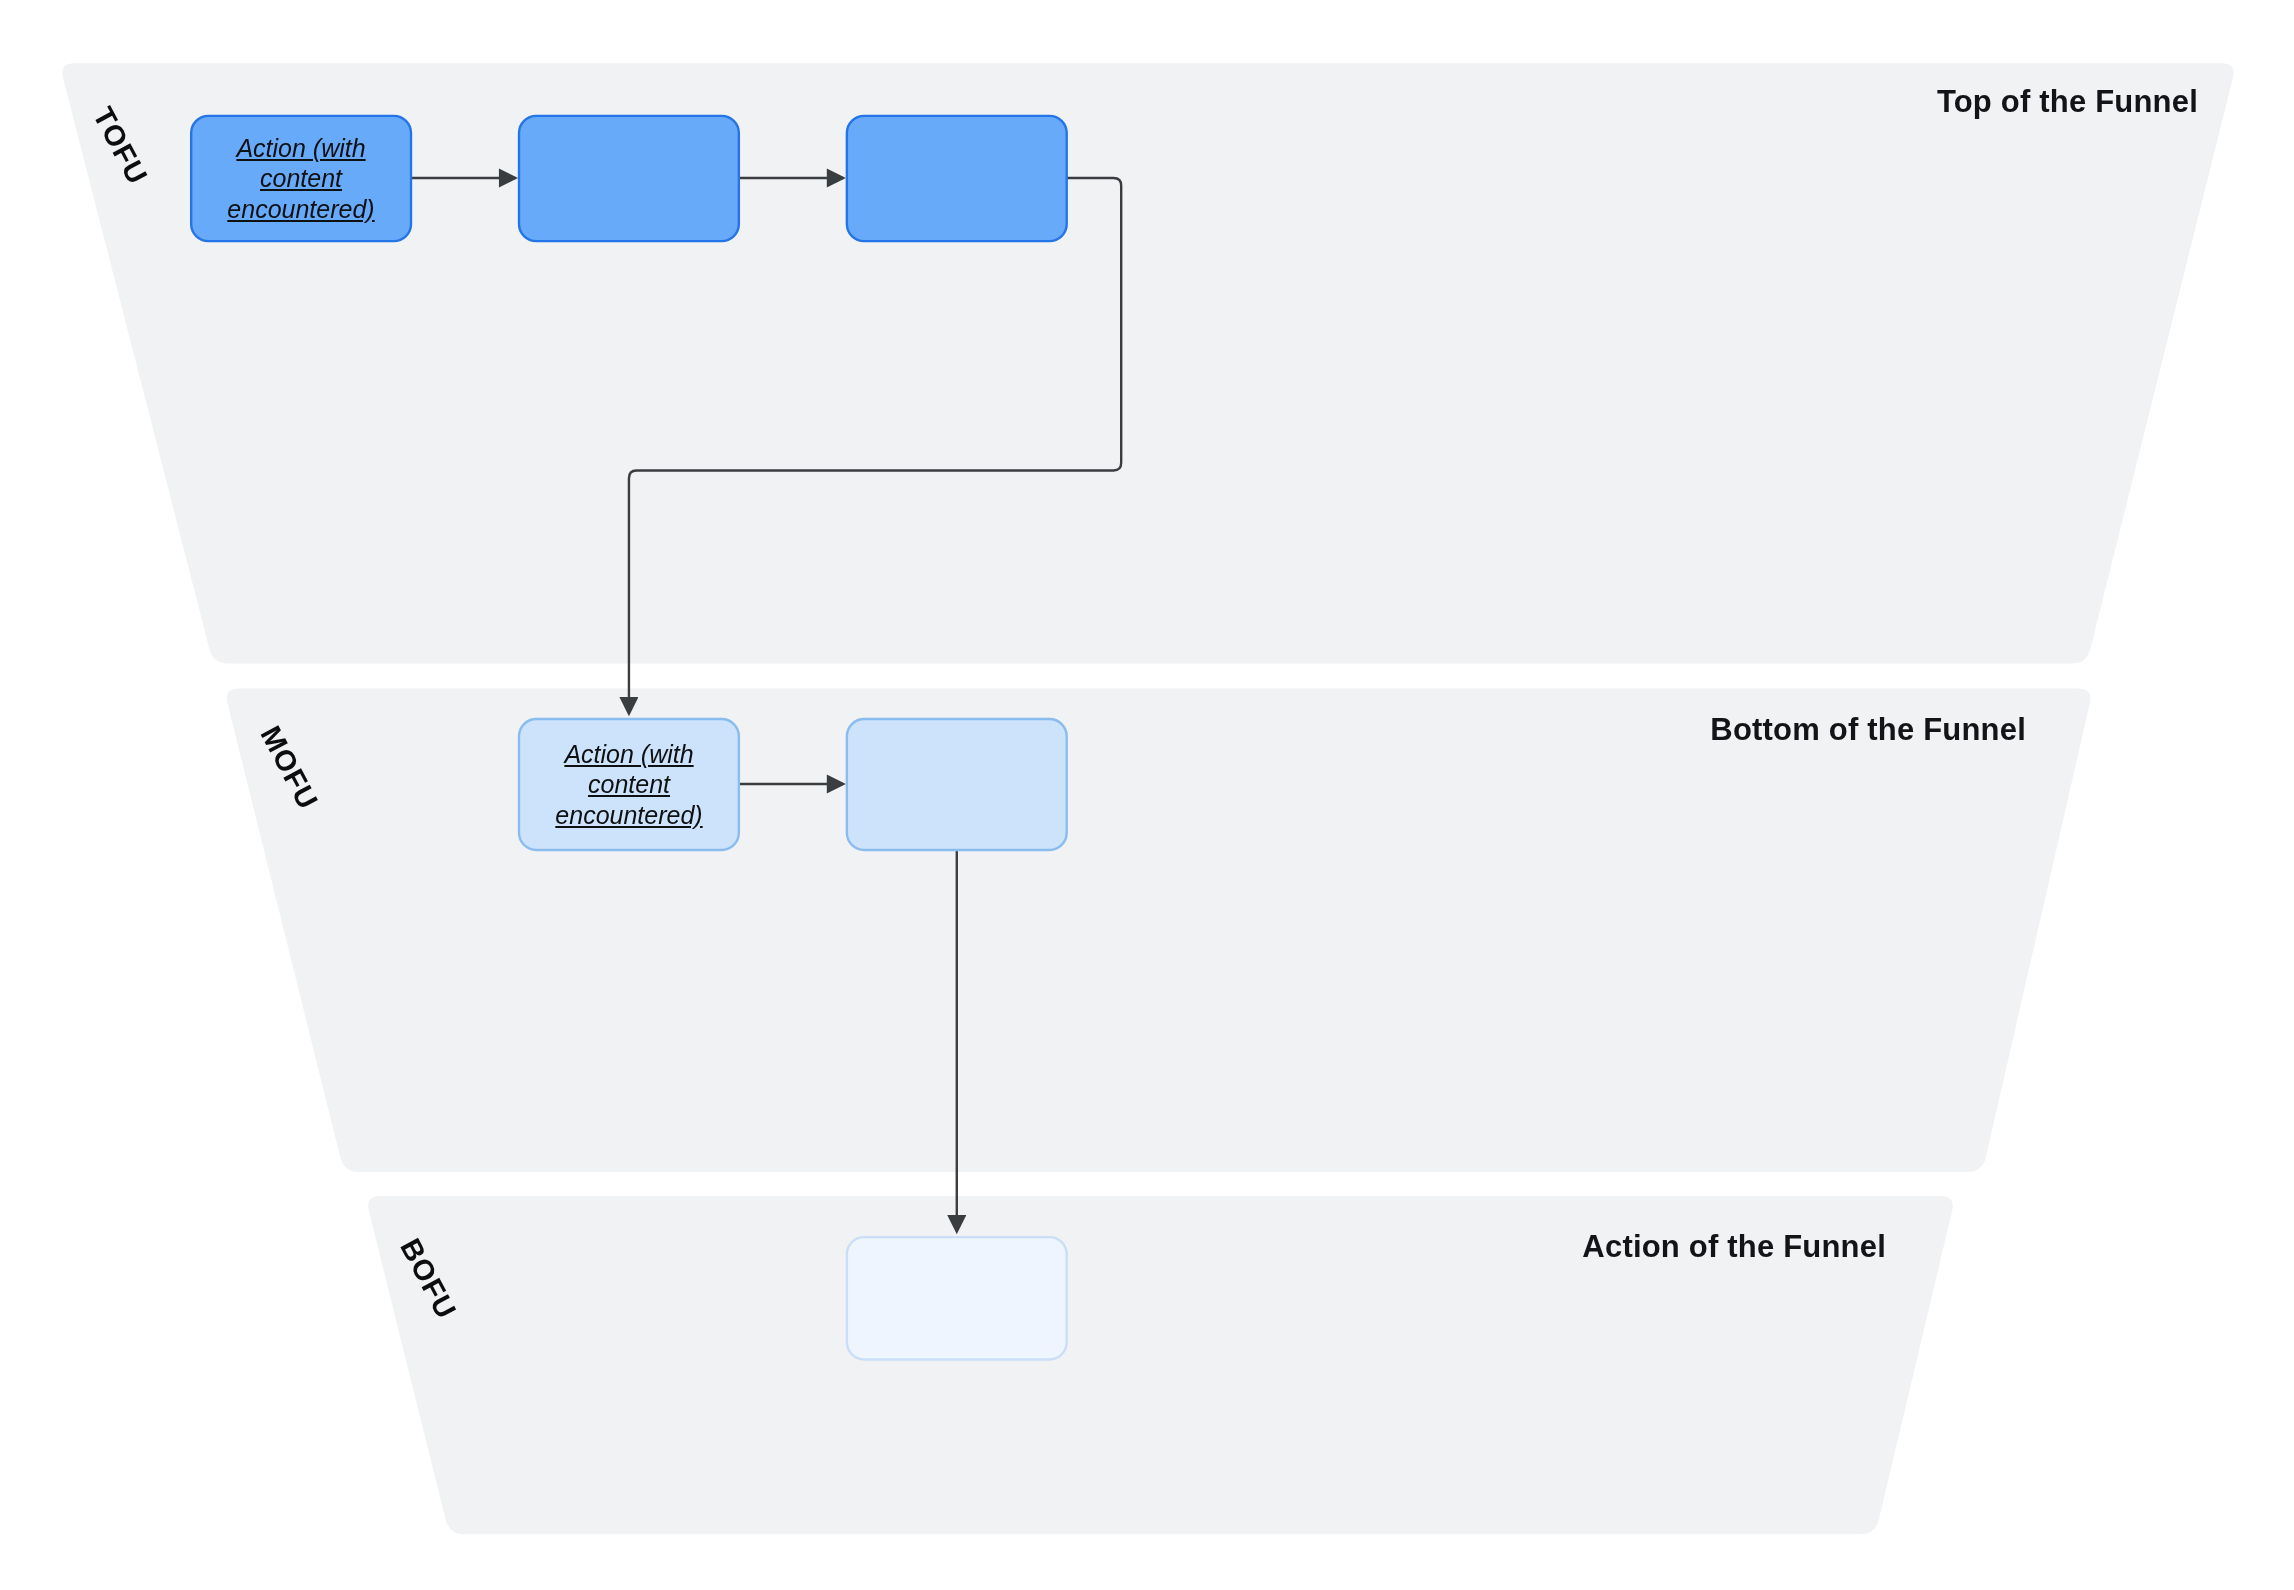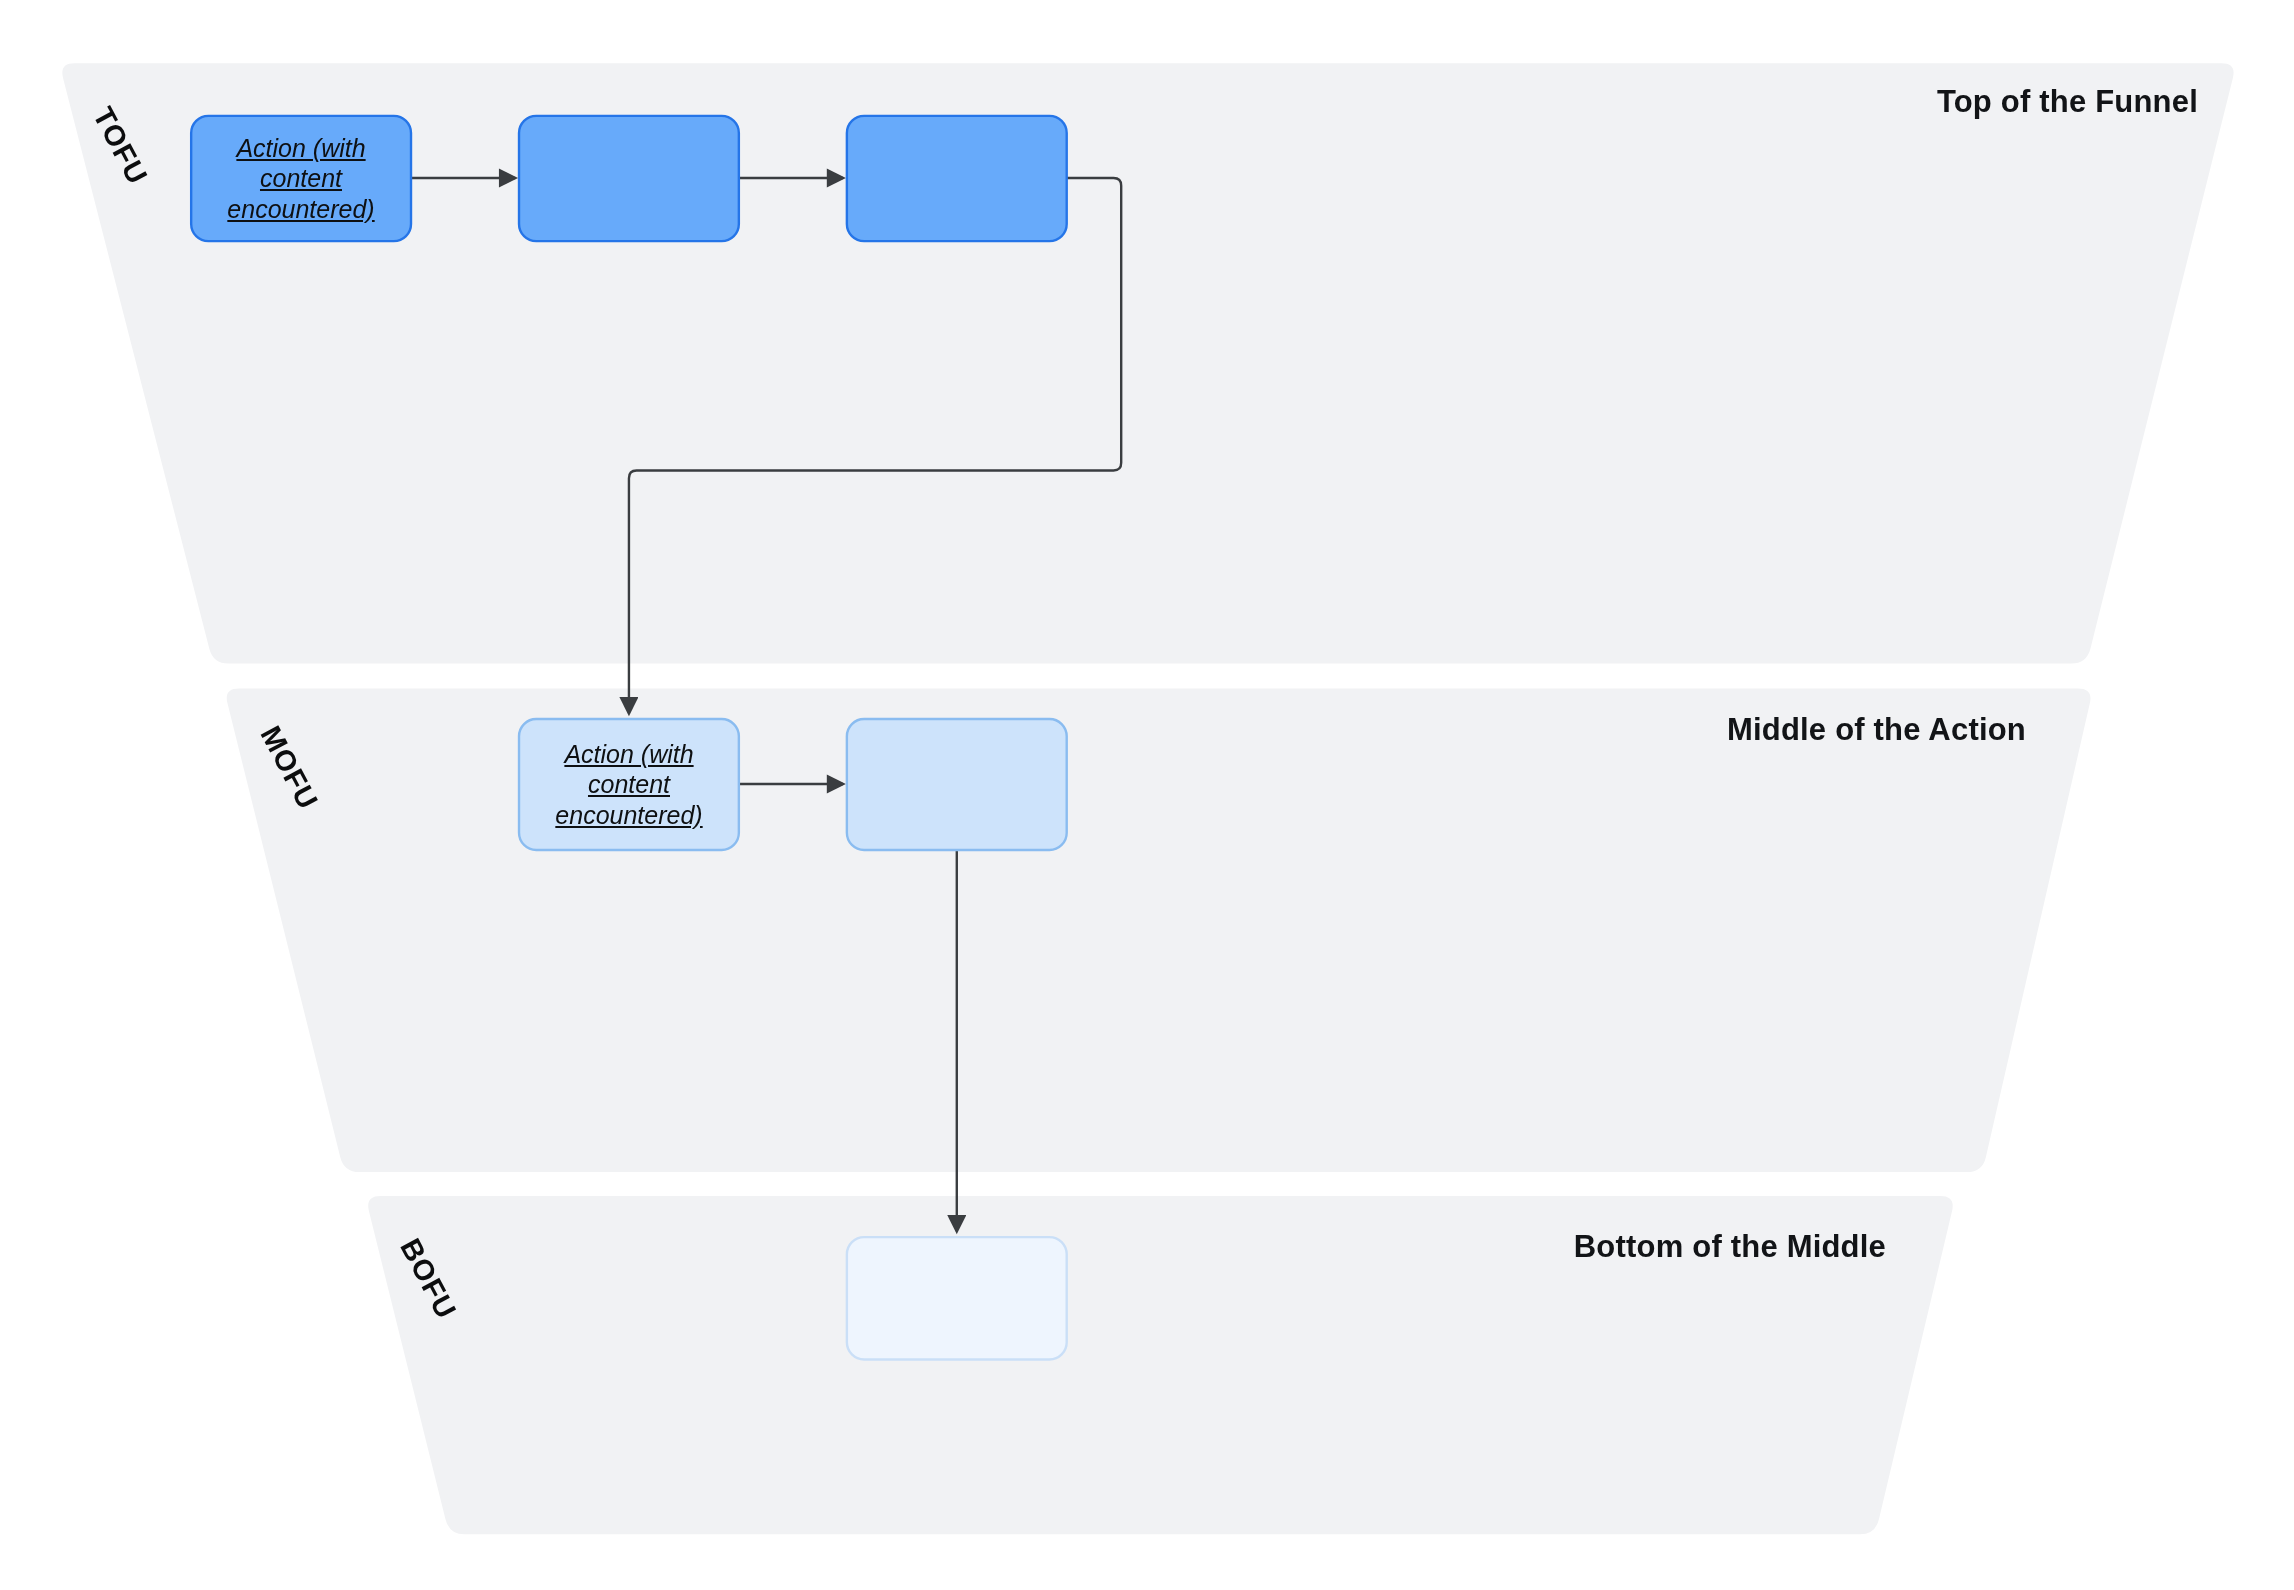--- a/index.html
+++ b/index.html
@@ -86,22 +86,22 @@
     <rect x="886" y="1294" width="230" height="128" rx="18" stroke-width="2.5" fill="#EEF5FE" stroke="#CADFF7"></rect>
   </svg>
 
   <div class="overlay">
 
     <div class="section-code" style="left:120px; top:146px;">TOFU</div>
     <div class="section-code" style="left:289px; top:768px;">MOFU</div>
     <div class="section-code" style="left:428px; top:1279px;">BOFU</div>
 
     <div class="section-title" style="right:96px; top:84px;">Top of the Funnel</div>
-    <div class="section-title" style="right:268px; top:712px;">Middle of the Action</div>
-    <div class="section-title" style="right:408px; top:1229px;">Bottom of the Middle</div>
+    <div class="section-title" style="right:268px; top:712px;">Bottom of the Funnel</div>
+    <div class="section-title" style="right:408px; top:1229px;">Action of the Funnel</div>
 
     <div class="node-label" style="left:191px; top:116px; width:220px; height:125px;">
       <span>Action (with content encountered)</span>
     </div>
     <div class="node-label" style="left:519px; top:116px; width:220px; height:125px;">
       <span></span>
     </div>
     <div class="node-label" style="left:847px; top:116px; width:220px; height:125px;">
       <span></span>
     </div>

